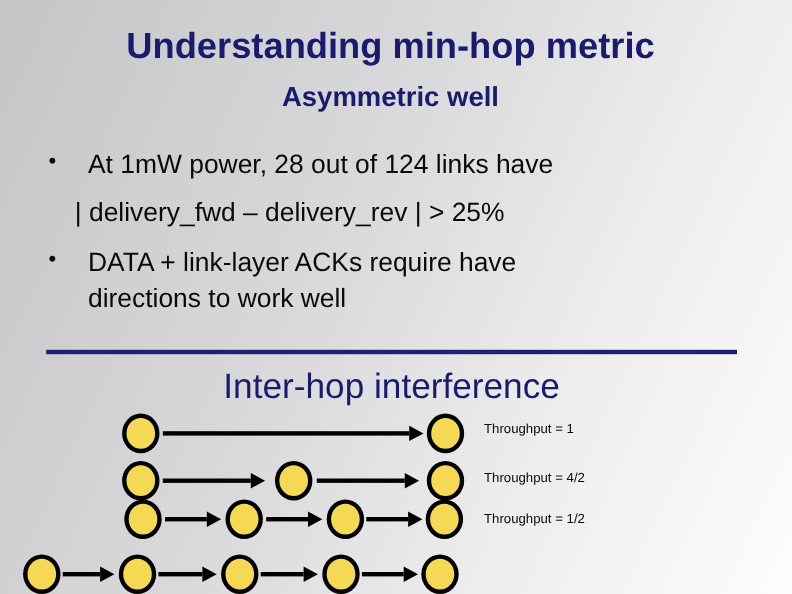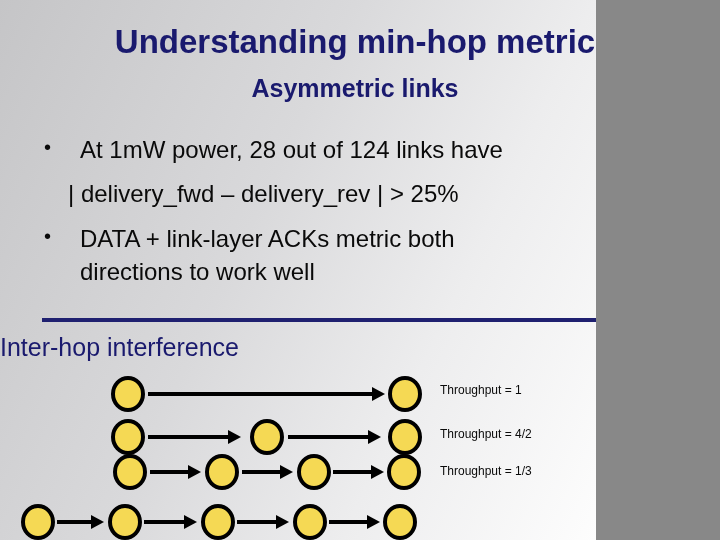--- a/index.html
+++ b/index.html
@@ -1,19 +1,19 @@
 <!DOCTYPE html>
 <html><head>
 <meta charset="utf-8">
 <style>
   html, body { margin: 0; padding: 0; }
   body { background: #888; }
   .slide {
     position: relative;
-    width: 596px;
+    width: 720px;
     height: 540px;
     overflow: hidden;
     background: linear-gradient(115deg, #c5c5c7 0%, #d9d9db 42%, #ededee 70%, #fdfdfd 100%);
     font-family: "Liberation Sans", sans-serif;
   }
   .title {
     position: absolute;
     top: 23px; left: 0; width: 710px;
     text-align: center;
     font-size: 33px;
@@ -41,21 +41,22 @@
   .btext.cont { left: 56px; }
   .divider {
     position: absolute;
     left: 42px; top: 318px;
     width: 628px; height: 4px;
     background: #1f2070;
   }
   .section-heading {
     position: absolute;
     top: 333px; left: 0; width: 712px;
-    font-size: 25px;
+    text-align: center;
+    font-size: 32px;
     font-weight: 400;
     color: #1a1a6e;
   }
   .node {
     position: absolute;
     width: 26px; height: 28px;
     background: #f5d954;
     border: 4px solid #000;
     border-radius: 50%;
   }
@@ -80,32 +81,32 @@
     color: #0a0a0a;
     white-space: nowrap;
   }
 </style>
 </head>
 <body>
 
 <div class="slide">
 
   <div class="title">Understanding min-hop metric</div>
-  <div class="subtitle">Asymmetric links</div>
+  <div class="subtitle">Asymmetric well</div>
 
   <div class="bline" style="top:136px">
     <span class="bdot">•</span>
     <span class="btext">At 1mW power, 28 out of 124 links have</span>
   </div>
   <div class="bline" style="top:180px">
     <span class="btext cont">| delivery_fwd – delivery_rev | &gt; 25%</span>
   </div>
   <div class="bline" style="top:225px">
     <span class="bdot">•</span>
-    <span class="btext">DATA + link-layer ACKs metric both</span>
+    <span class="btext">DATA + link-layer ACKs require have</span>
   </div>
   <div class="bline" style="top:258px">
     <span class="btext">directions to work well</span>
   </div>
 
   <div class="divider"></div>
 
   <div class="section-heading">Inter-hop interference</div>
 
   <span class="node" style="left:111px; top:376px"></span>
@@ -120,21 +121,21 @@
   <span class="node" style="left:388px; top:419px"></span>
   <div class="tp-label" style="top:427px">Throughput = 4/2</div>
 
   <span class="node" style="left:113px; top:454px"></span>
   <span class="arrow" style="left:150px; top:470px; width:38px"></span>
   <span class="node" style="left:205px; top:454px"></span>
   <span class="arrow" style="left:242px; top:470px; width:38px"></span>
   <span class="node" style="left:297px; top:454px"></span>
   <span class="arrow" style="left:333px; top:470px; width:38px"></span>
   <span class="node" style="left:387px; top:454px"></span>
-  <div class="tp-label" style="top:464px">Throughput = 1/3</div>
+  <div class="tp-label" style="top:464px">Throughput = 1/2</div>
 
   <span class="node" style="left:21px;  top:504px"></span>
   <span class="arrow" style="left:57px;  top:520px; width:34px"></span>
   <span class="node" style="left:108px; top:504px"></span>
   <span class="arrow" style="left:144px; top:520px; width:40px"></span>
   <span class="node" style="left:201px; top:504px"></span>
   <span class="arrow" style="left:237px; top:520px; width:39px"></span>
   <span class="node" style="left:293px; top:504px"></span>
   <span class="arrow" style="left:329px; top:520px; width:38px"></span>
   <span class="node" style="left:383px; top:504px"></span>

